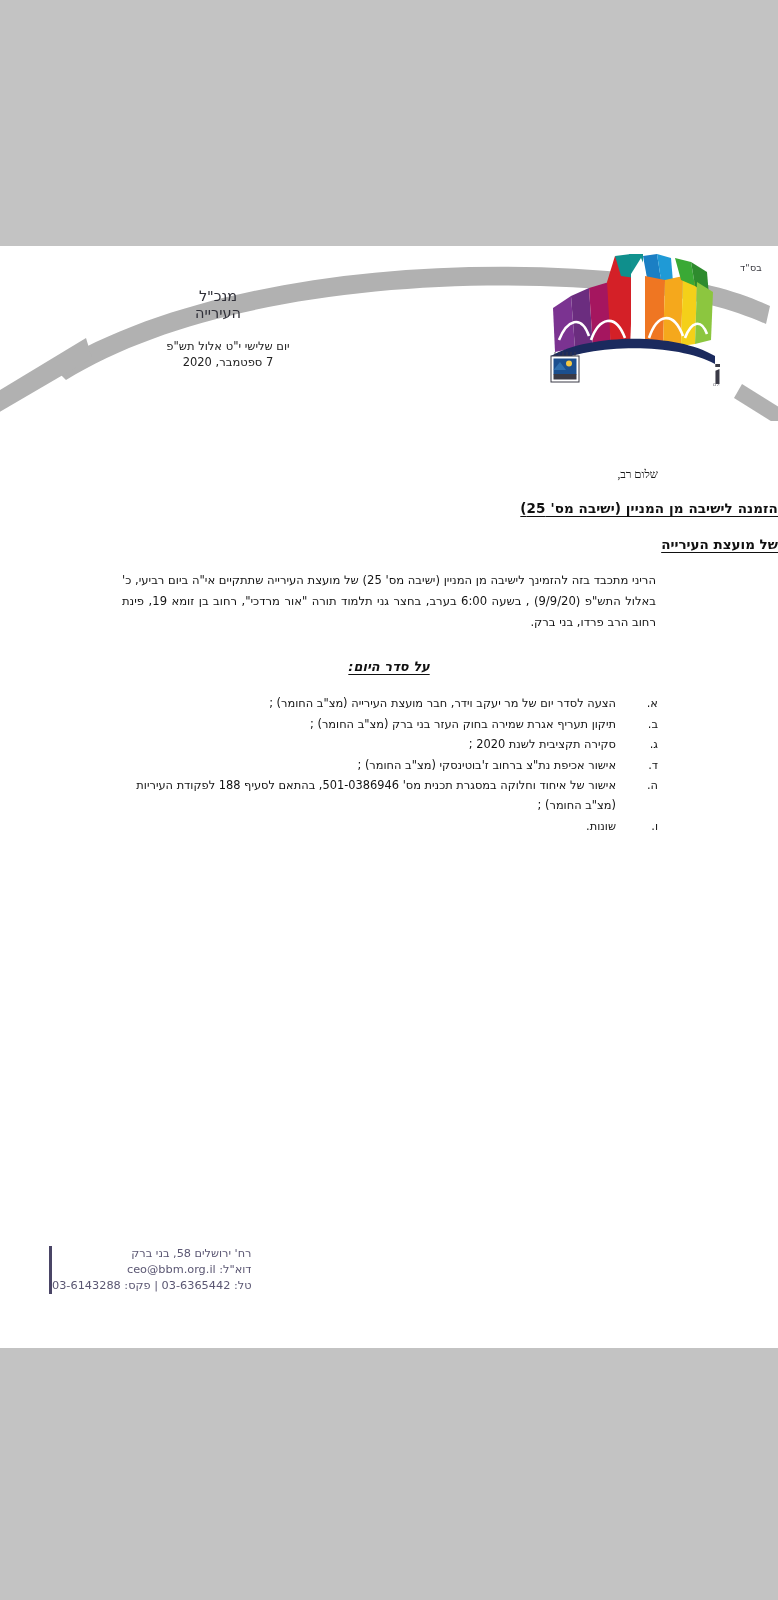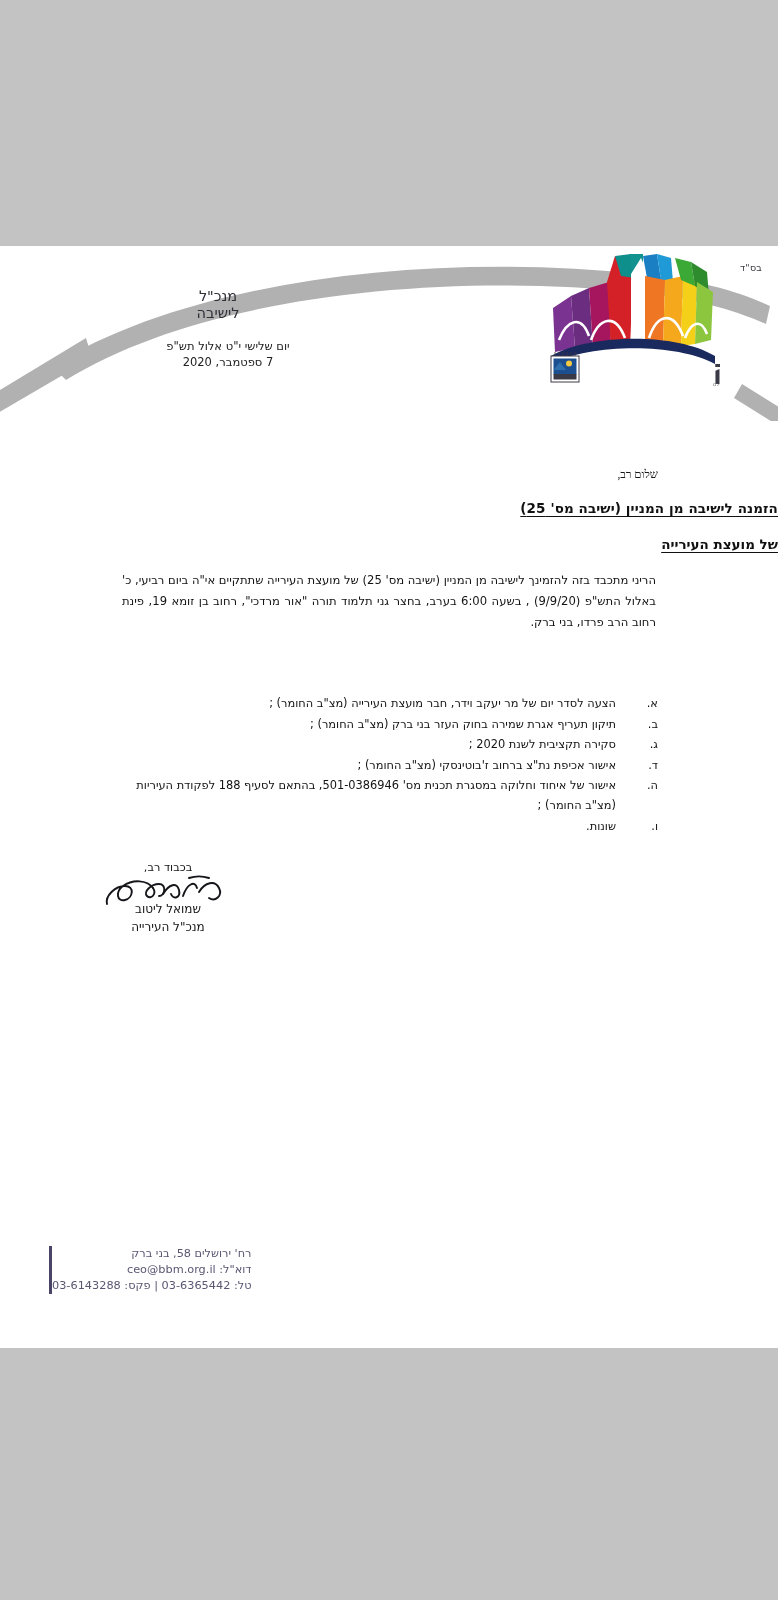--- a/index.html
+++ b/index.html
@@ -235,21 +235,21 @@
 
     <path d="M -10 150 L 86 92 L 92 112 L -4 168 Z" fill="#b1b1b1"></path>
 
     <path d="M 742 138 L 790 168 L 782 182 L 734 152 Z" fill="#b1b1b1"></path>
   </svg>
 
   <div id="bsd-mark">בס"ד</div>
 
   <div id="dept-title">
     <span>מנכ"ל</span>
-    <span>לישיבה</span>
+    <span>העירייה</span>
   </div>
 
   <div id="letter-date">
     <span>יום שלישי י"ט אלול תש"פ</span>
     <span>7 ספטמבר, 2020</span>
   </div>
 
   <svg id="logo" viewBox="0 0 175 135">
     <g>
 
@@ -306,20 +306,23 @@
 
   <div id="greeting">שלום רב,</div>
 
   <div id="doc-title">
     <div><span class="tline l1">הזמנה לישיבה  מן המניין (ישיבה מס' 25)</span></div>
     <div><span class="tline l2">של מועצת העירייה</span></div>
   </div>
 
   <div id="intro-para">הריני מתכבד בזה להזמינך לישיבה מן המניין (ישיבה מס' 25) של מועצת העירייה שתתקיים אי"ה ביום רביעי, כ' באלול התש"פ (9/9/20) ,  בשעה 6:00 בערב,  בחצר גני תלמוד תורה "אור מרדכי", רחוב בן זומא 19, פינת רחוב הרב פרדו, בני ברק.</div>
 
+  <div id="agenda-heading">
+    <span>על סדר היום:</span>
+  </div>
 
   <ul id="agenda-list">
     <li>
       <span class="marker">א.</span>
       <span class="itext">הצעה לסדר יום של מר יעקב וידר, חבר מועצת העירייה (מצ"ב החומר) ;</span>
     </li>
     <li>
       <span class="marker">ב.</span>
       <span class="itext">תיקון תעריף אגרת שמירה בחוק העזר בני ברק (מצ"ב החומר) ;</span>
     </li>
@@ -334,35 +337,20 @@
     <li>
       <span class="marker">ה.</span>
       <span class="itext">אישור של איחוד וחלוקה במסגרת תכנית מס' 501-0386946, בהתאם לסעיף 188 לפקודת העיריות (מצ"ב החומר) ;</span>
     </li>
     <li>
       <span class="marker">ו.</span>
       <span class="itext">שונות.</span>
     </li>
   </ul>
 
-  <div id="signature-block">
-    <span id="sig-regards">בכבוד רב,</span>
-    <svg id="sig-graphic" viewBox="0 0 130 34" aria-hidden="true">
-      <g fill="none" stroke="#15151a" stroke-width="1.9" stroke-linecap="round">
-        <path d="M4 30 C2 22, 12 12, 22 12 C32 12, 30 24, 22 26 C14 28, 12 18, 20 12 C30 5, 44 6, 50 14"></path>
-        <path d="M50 14 C54 20, 48 26, 44 22 C40 18, 48 10, 56 10 C64 10, 62 22, 56 22"></path>
-        <path d="M60 20 C66 10, 74 8, 76 16 C78 24, 70 26, 68 20"></path>
-        <path d="M80 22 C84 10, 92 6, 94 14"></path>
-        <path d="M96 18 C102 8, 112 6, 116 14 C120 22, 112 28, 106 24"></path>
-        <path d="M86 4 C92 2, 100 2, 106 4"></path>
-      </g>
-    </svg>
-    <span id="sig-name">שמואל ליטוב</span>
-    <span id="sig-role">מנכ"ל העירייה</span>
-  </div>
 
   <div id="footer">
     <div id="footer-rule"></div>
     <div id="footer-lines">
       <span>רח' ירושלים 58, בני ברק</span>
       <span>דוא"ל: ceo@bbm.org.il</span>
       <span>טל: 03-6365442 | פקס: 03-6143288</span>
     </div>
   </div>
 

